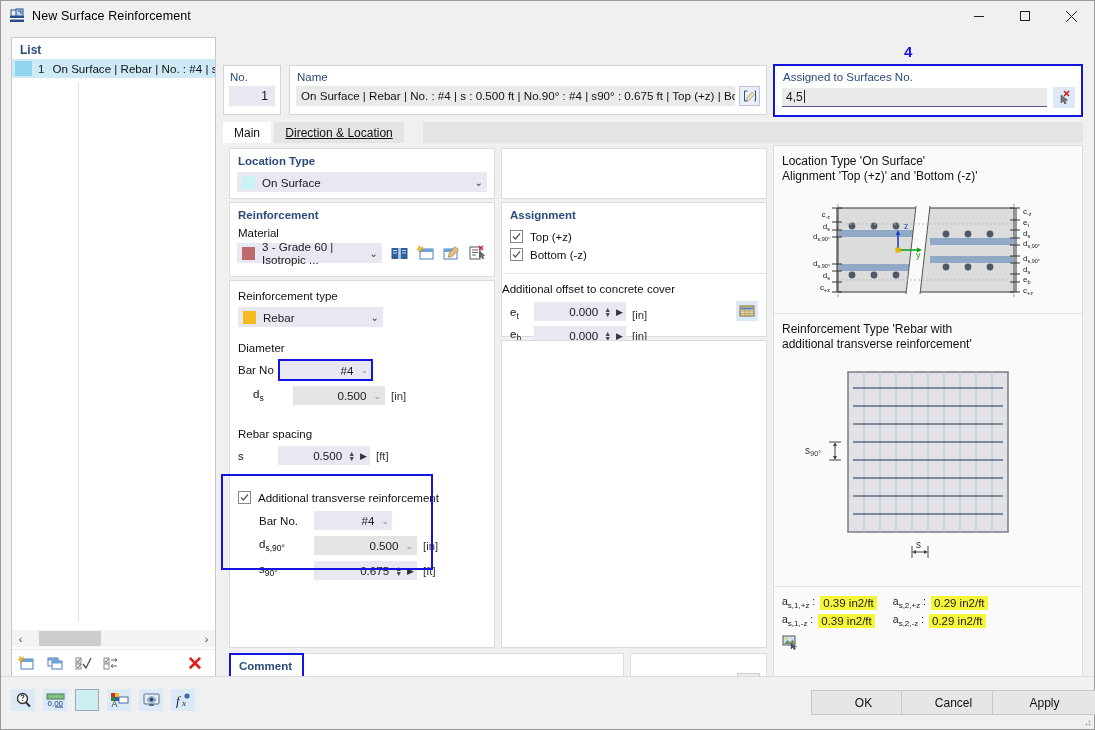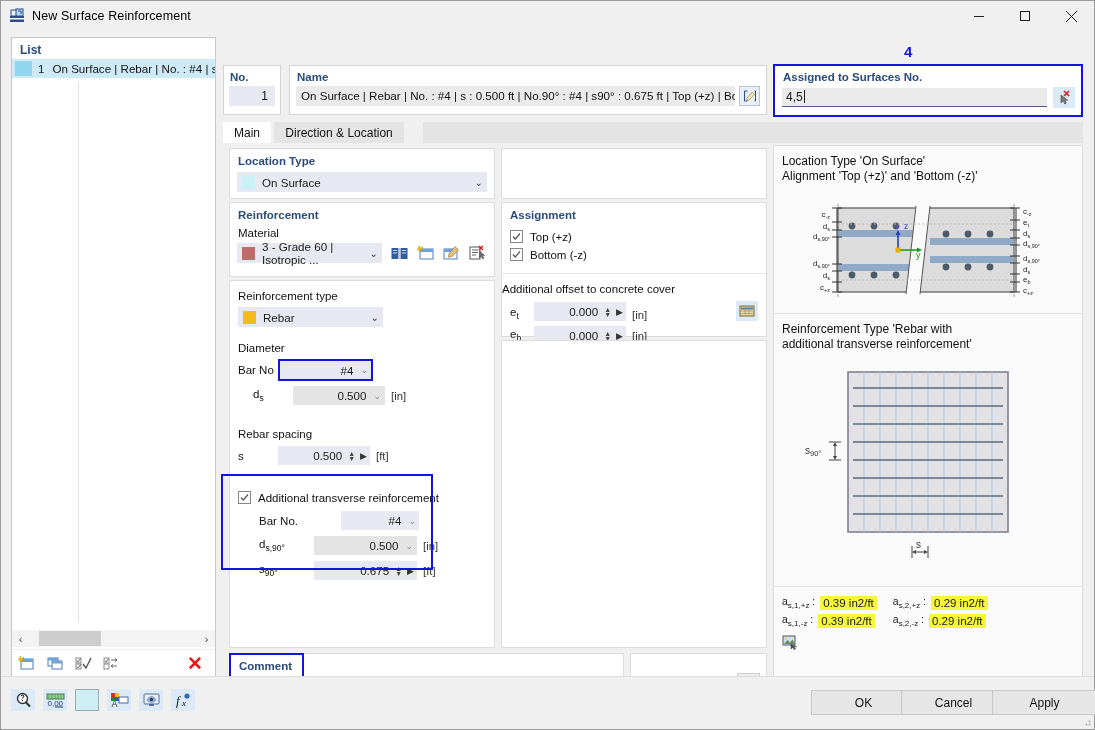--- a/index.html
+++ b/index.html
@@ -69,21 +69,21 @@
     border-top: 1px solid #ededed; background: #fff;
   }
   .tb-ico { width: 22px; height: 20px; display:flex; align-items:center; justify-content:center; }
   .tb-red-x { margin-left: auto; margin-right: 12px; color: #e01b1b; font-size: 19px; font-weight: bold; line-height: 1; }
 
   
   .no-box {
     position: absolute; left: 222px; top: 34px; width: 58px; height: 50px;
     background: #fff; border: 1px solid #d4d4d4;
   }
-  .fld-label { font-weight: bold; color: #2a4b7c; font-size: 11.5px; }
+  .fld-label { font-weight: normal; color: #2a4b7c; font-size: 11.5px; }
   .no-box .fld-label { display:block; padding: 5px 0 0 6px; }
   .no-input {
     margin: 3px 5px 0 5px; height: 20px; background: #e8e8f2; text-align: right;
     padding-right: 7px; line-height: 20px; font-size: 12px; color: #111;
   }
 
   
   .name-box {
     position: absolute; left: 288px; top: 34px; width: 478px; height: 50px;
     background: #fff; border: 1px solid #d4d4d4;
@@ -125,21 +125,21 @@
     font-family: "Liberation Sans", sans-serif;
   }
 
   
   .tabs { position: absolute; left: 222px; top: 91px; width: 860px; height: 21px; }
   .tab {
     display:inline-flex; align-items:center; justify-content:center;
     height: 21px; padding: 0 11px; font-size: 12px; color: #111;
   }
   .tab.active { background: #fff; }
-  .tab.inactive { background: #e4e4e4; }
+  .tab.inactive { background: #e4e4e4; text-decoration: underline; }
   .tabs-rest {
     position:absolute; left: 200px; right: 0; top: 0; height: 21px; background: #e4e4e4;
   }
 
   
   .panel { position: absolute; background: #fff; border: 1px solid #dcdcdc; }
   .grp-title { font-weight: bold; color: #2a4b7c; font-size: 11.5px; }
   .sub-label { font-size: 11.5px; color: #111; }
 
   
@@ -448,21 +448,21 @@
 
       <div style="margin:26px 8px 0 8px;">
         <div style="display:flex; align-items:center;">
           <span class="chk">
             <svg width="9" height="9" viewBox="0 0 9 9">
                 <path d="M1 4.5 L3.3 7 L8 1.5" stroke="#555" stroke-width="1.2" fill="none"></path>
               </svg>
           </span>
           <span class="sub-label" style="margin-left:7px;">Additional transverse reinforcement</span>
         </div>
-        <div style="display:flex; align-items:center; margin:7px 0 0 21px;gap:27px;">
+        <div style="display:flex; align-items:center; margin:7px 0 0 21px;">
           <span class="sub-label" style="width:55px;">Bar No.</span>
           <div class="in-field" style="width:78px;">
             <span>#4</span>
             <span class="chev-sm">⌄</span>
           </div>
         </div>
         <div style="display:flex; align-items:center; margin:6px 0 0 21px;">
           <span class="sub-label" style="width:55px;"><span>d</span><sub style="font-size:8.5px;">s,90°</sub></span>
           <div class="ro-field" style="width:103px;">
             <span>0.500</span>

